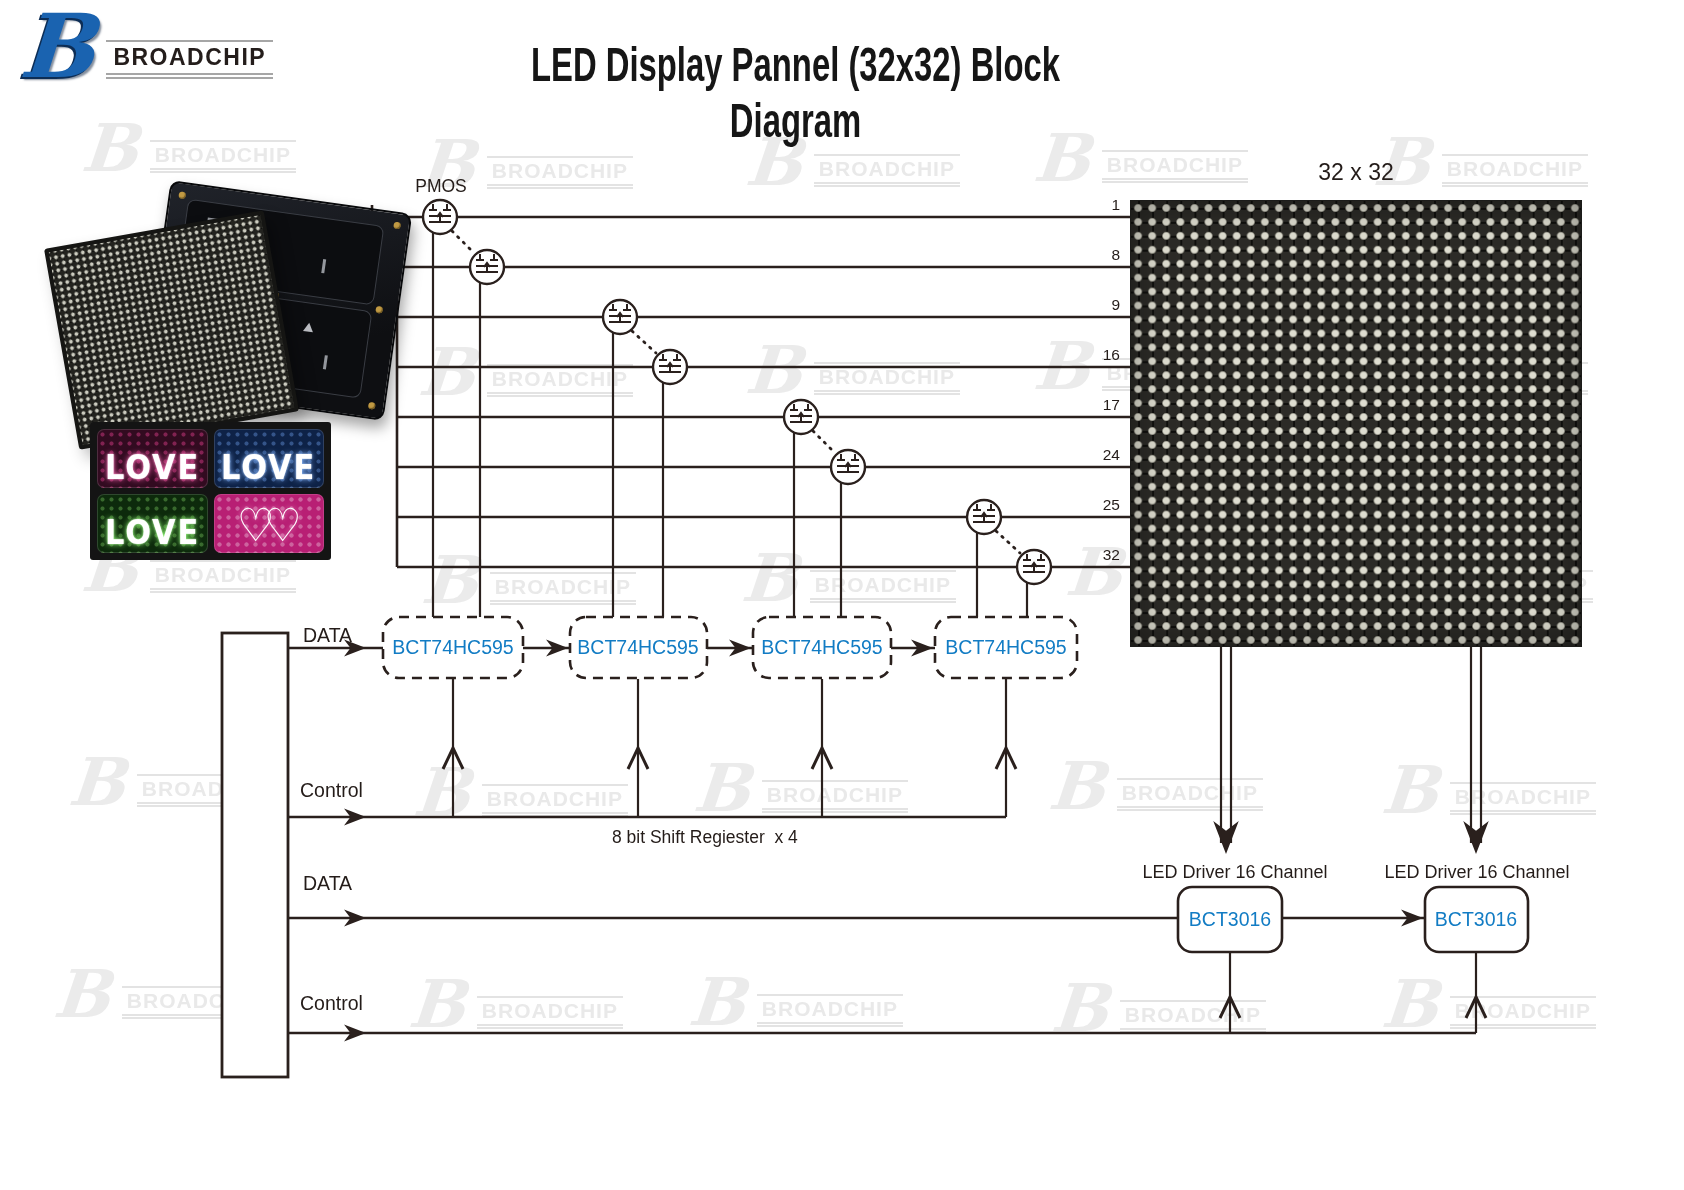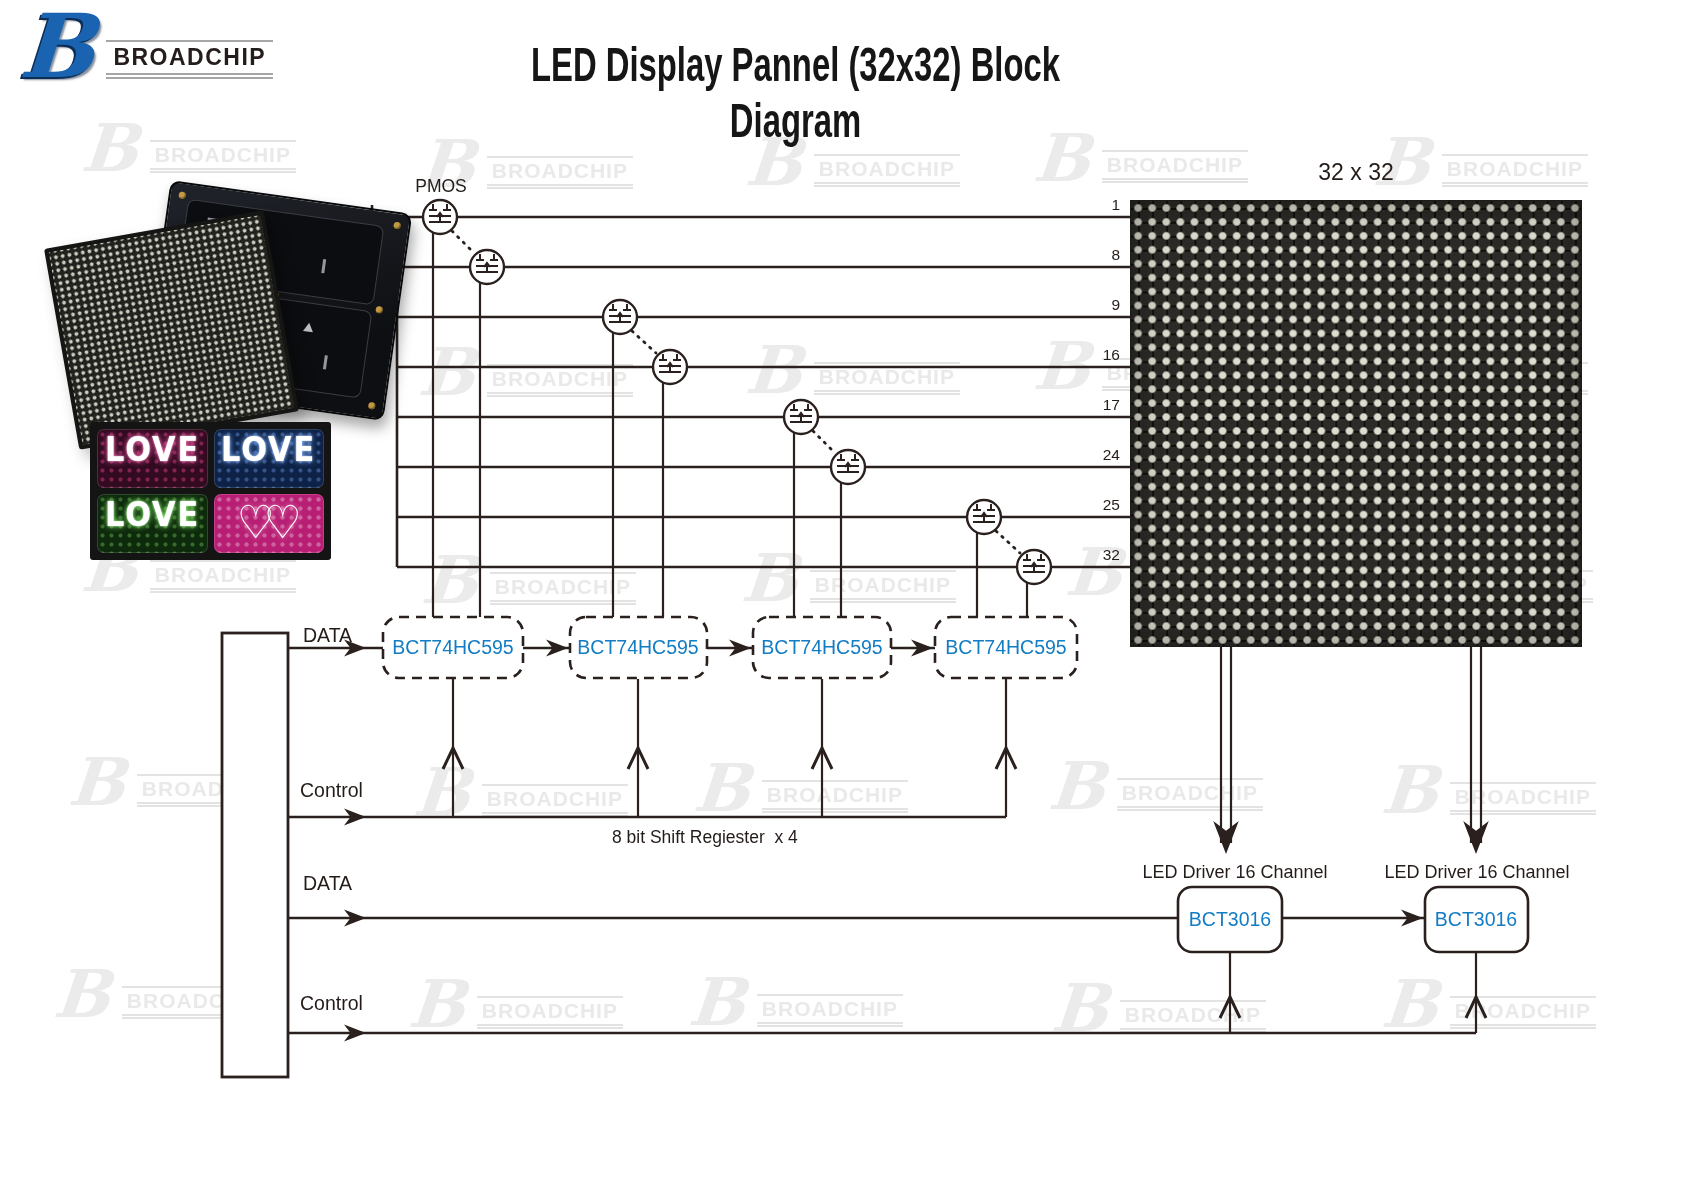--- a/index.html
+++ b/index.html
@@ -77,21 +77,21 @@
     box-shadow:6px 10px 16px rgba(0,0,0,.3);
   }
   
   #love{
     position:absolute;left:90px;top:422px;width:241px;height:138px;z-index:3;
     background:#141414;border-radius:3px;padding:7px;box-sizing:border-box;
     display:grid;grid-template-columns:1fr 1fr;grid-template-rows:1fr 1fr;gap:6px;
   }
   .tile{
     border-radius:7px;border:1px solid rgba(255,255,255,.14);
-    display:flex;align-items:flex-start;justify-content:center;overflow:hidden;
+    display:flex;align-items:flex-end;justify-content:center;overflow:hidden;
     font-family:"DejaVu Sans",sans-serif;font-weight:bold;
   }
   .tile span{transform:scaleX(.92);}
   .t-pink{background-color:#320b20;background-image:radial-gradient(circle,rgba(226,62,140,.45) 1.7px,rgba(0,0,0,0) 2.4px);background-size:9px 9px;}
   .t-pink span{font-size:33px;letter-spacing:2px;color:#fff;text-shadow:0 0 7px #ff5fb0,0 0 2px #fff;}
   .t-blue{background-color:#0e2247;background-image:radial-gradient(circle,rgba(110,160,235,.4) 1.7px,rgba(0,0,0,0) 2.4px);background-size:9px 9px;}
   .t-blue span{font-size:33px;letter-spacing:2px;color:#fff;text-shadow:0 0 7px #7db2ff,0 0 2px #fff;}
   .t-green{background-color:#0d2a0c;background-image:radial-gradient(circle,rgba(120,200,95,.4) 1.7px,rgba(0,0,0,0) 2.4px);background-size:9px 9px;}
   .t-green span{font-size:33px;letter-spacing:2px;color:#fff;text-shadow:0 0 7px #8aff6e,0 0 2px #fff;}
   .t-hearts{background-color:#b81f74;background-image:radial-gradient(circle,rgba(255,255,255,.3) 1.8px,rgba(0,0,0,0) 2.5px);background-size:9px 9px;}

